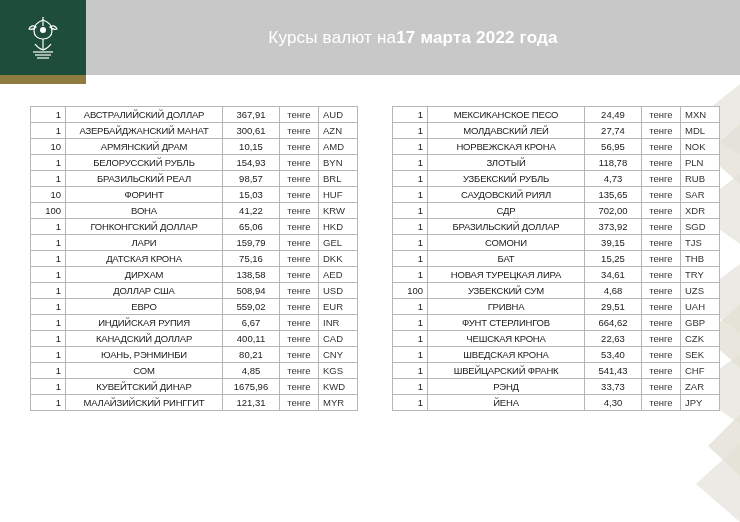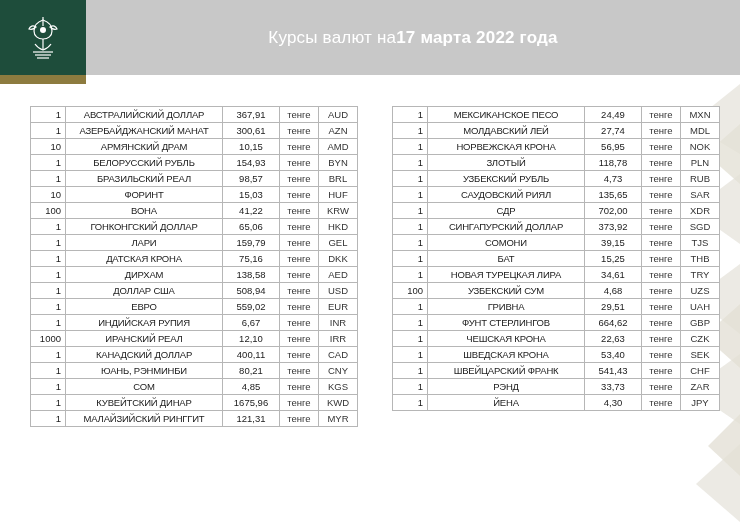--- a/index.html
+++ b/index.html
@@ -113,21 +113,21 @@
     font-size: 9.5px;
   }
   td.unit {
     width: 30px;
     text-align: center;
     font-size: 9.5px;
     color: #333;
   }
   td.code {
     width: 30px;
-    text-align: center;
+    text-align: left;
     font-size: 9.5px;
     color: #333;
   }
 </style>
 </head>
 <body>
 
 <div class="header">
   <div class="logo-block">
     <svg class="logo-emblem" viewBox="0 0 40 48">
@@ -263,27 +263,20 @@
           <td class="code">EUR</td>
         </tr>
         <tr>
           <td class="qty">1</td>
           <td class="name">ИНДИЙСКАЯ РУПИЯ</td>
           <td class="value">6,67</td>
           <td class="unit">тенге</td>
           <td class="code">INR</td>
         </tr>
         <tr>
-          <td class="qty">1000</td>
-          <td class="name">ИРАНСКИЙ РЕАЛ</td>
-          <td class="value">12,10</td>
-          <td class="unit">тенге</td>
-          <td class="code">IRR</td>
-        </tr>
-        <tr>
           <td class="qty">1</td>
           <td class="name">КАНАДСКИЙ ДОЛЛАР</td>
           <td class="value">400,11</td>
           <td class="unit">тенге</td>
           <td class="code">CAD</td>
         </tr>
         <tr>
           <td class="qty">1</td>
           <td class="name">ЮАНЬ, РЭНМИНБИ</td>
           <td class="value">80,21</td>
@@ -359,21 +352,21 @@
         </tr>
         <tr>
           <td class="qty">1</td>
           <td class="name">СДР</td>
           <td class="value">702,00</td>
           <td class="unit">тенге</td>
           <td class="code">XDR</td>
         </tr>
         <tr>
           <td class="qty">1</td>
-          <td class="name">СИНГАПУРСКИЙ ДОЛЛАР</td>
+          <td class="name">БРАЗИЛЬСКИЙ ДОЛЛАР</td>
           <td class="value">373,92</td>
           <td class="unit">тенге</td>
           <td class="code">SGD</td>
         </tr>
         <tr>
           <td class="qty">1</td>
           <td class="name">СОМОНИ</td>
           <td class="value">39,15</td>
           <td class="unit">тенге</td>
           <td class="code">TJS</td>

